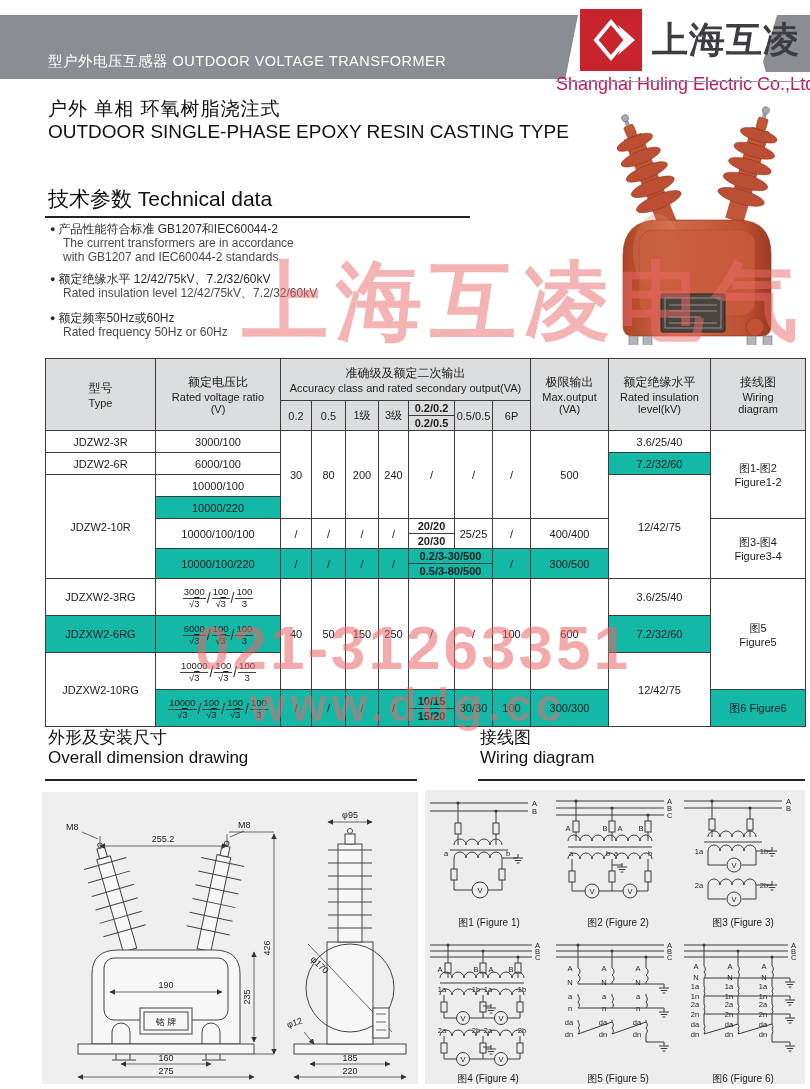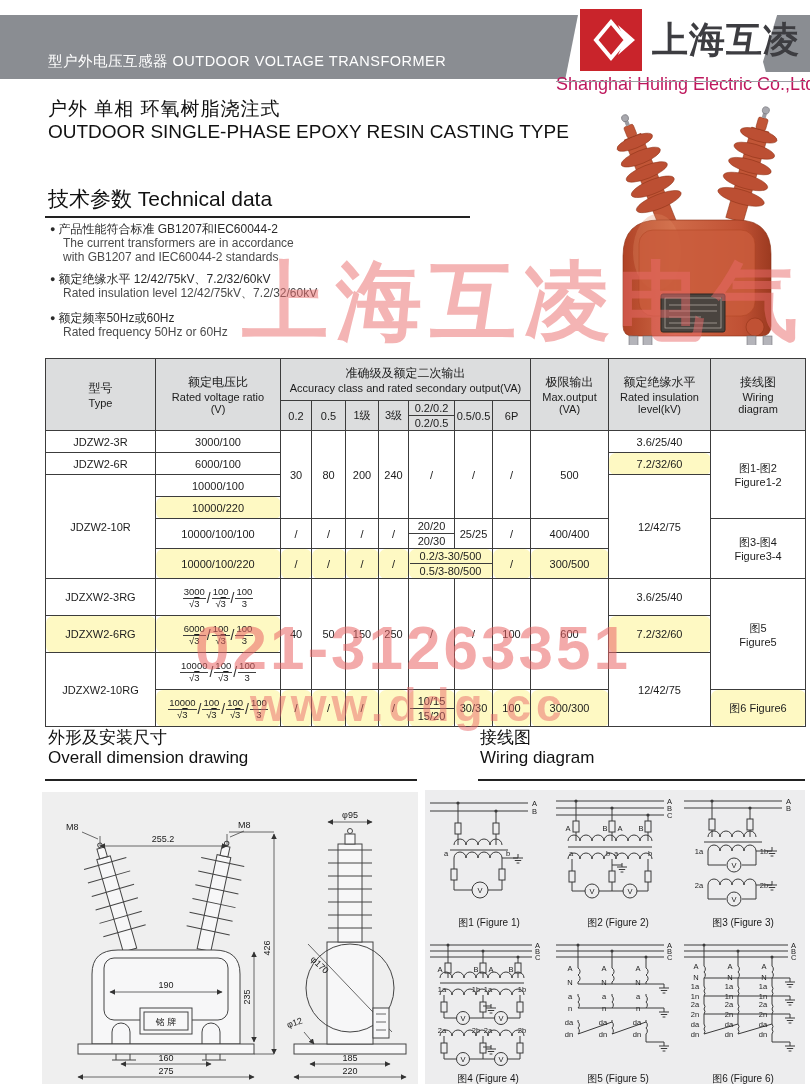--- a/index.html
+++ b/index.html
@@ -33,23 +33,23 @@
   #wm1{left:242px;top:244px;font-size:86px;letter-spacing:8px;}
   #wm2{left:195px;top:612px;font-size:62px;letter-spacing:3px;color:rgba(233,100,100,.55);}
   #wm3{left:250px;top:678px;font-size:46px;letter-spacing:5px;}
   
   #spec-table{position:absolute;left:45px;top:358px;width:760px;border-collapse:collapse;table-layout:fixed;}
   #spec-table td,#spec-table th{border:1px solid #3c3c3c;text-align:center;vertical-align:middle;
       padding:0;font-size:11px;font-weight:normal;color:#1c1c1c;overflow:hidden;}
   #spec-table thead th{background:#dcddde;}
   #spec-table thead tr.h1{height:42px;} #spec-table thead tr.h2{height:30px;}
   #spec-table tbody tr{height:22px;} #spec-table tbody tr.tall{height:37px;}
-  #spec-table td.sh,#spec-table th.sh{background:#fef9c3;border-radius:7px;}
+  #spec-table td.sh,#spec-table th.sh{background:#14b8a6;}
   .cnh{font-size:12px;}
-  .stkrow{line-height:14px;}
+  .stkrow{line-height:14px;font-weight:bold;}
   .stkrow + .stkrow{border-top:1px solid #3c3c3c;}
   .frwrap{display:inline-flex;align-items:center;justify-content:center;}
   .frac{display:inline-flex;flex-direction:column;align-items:center;font-size:9.5px;line-height:1.1;}
   .frac .num{border-bottom:1px solid #404040;padding:0 1px;}
   .bigsl{font-size:14px;margin:0 1px;color:#333;}
   .ovl{text-decoration:overline;}
   
   .sec-head{position:absolute;font-size:17px;color:#111;}
   .sec-underline{position:absolute;height:2px;background:#222;}
   #dim-head-cn{left:48px;top:726px;} #dim-head-en{left:48px;top:748px;}

